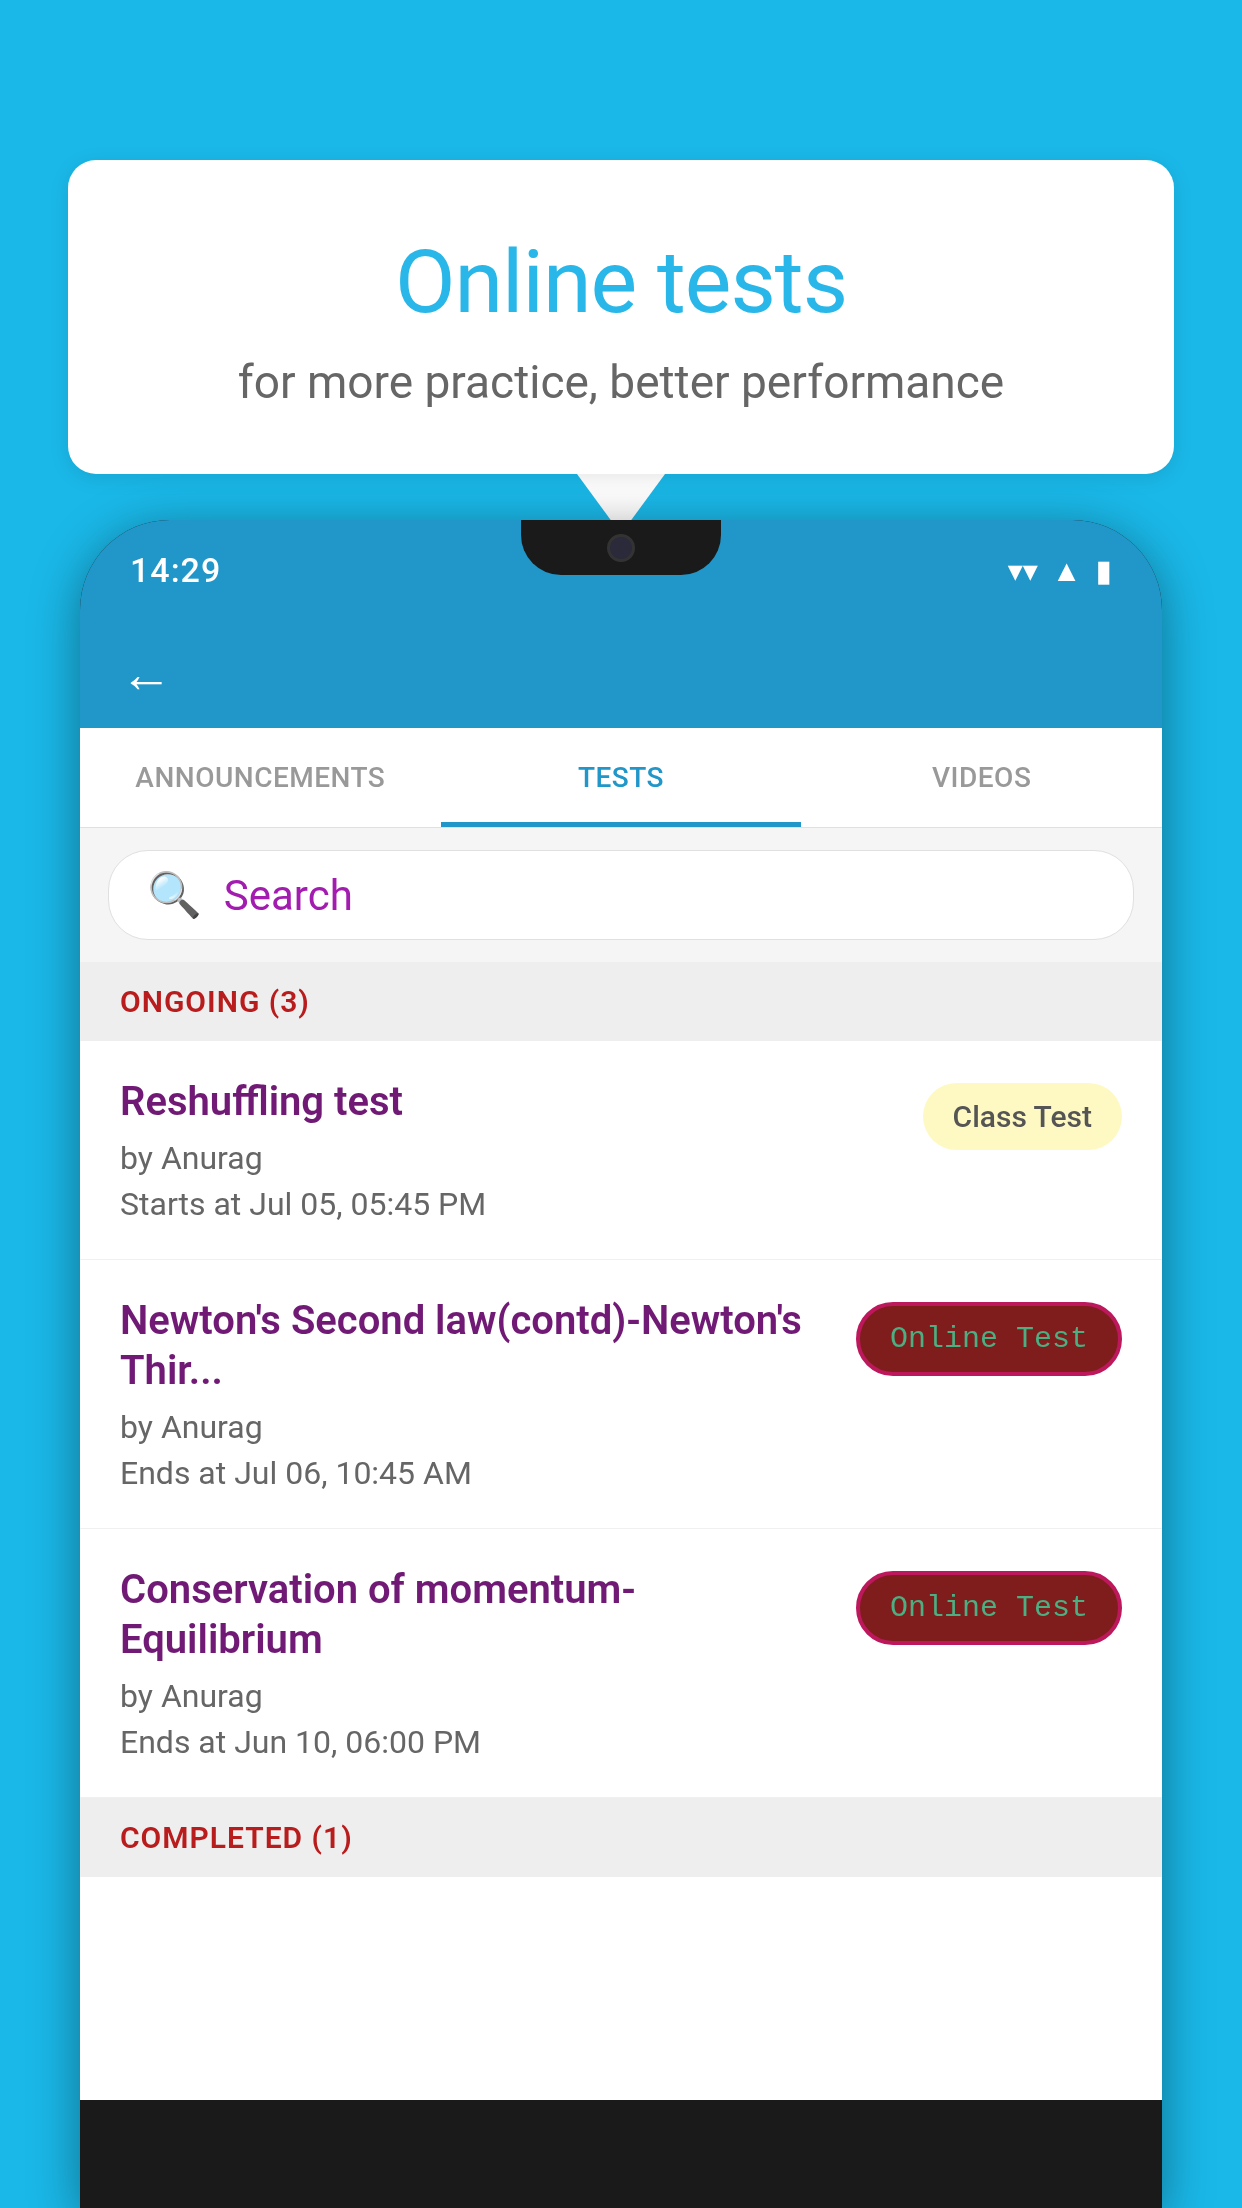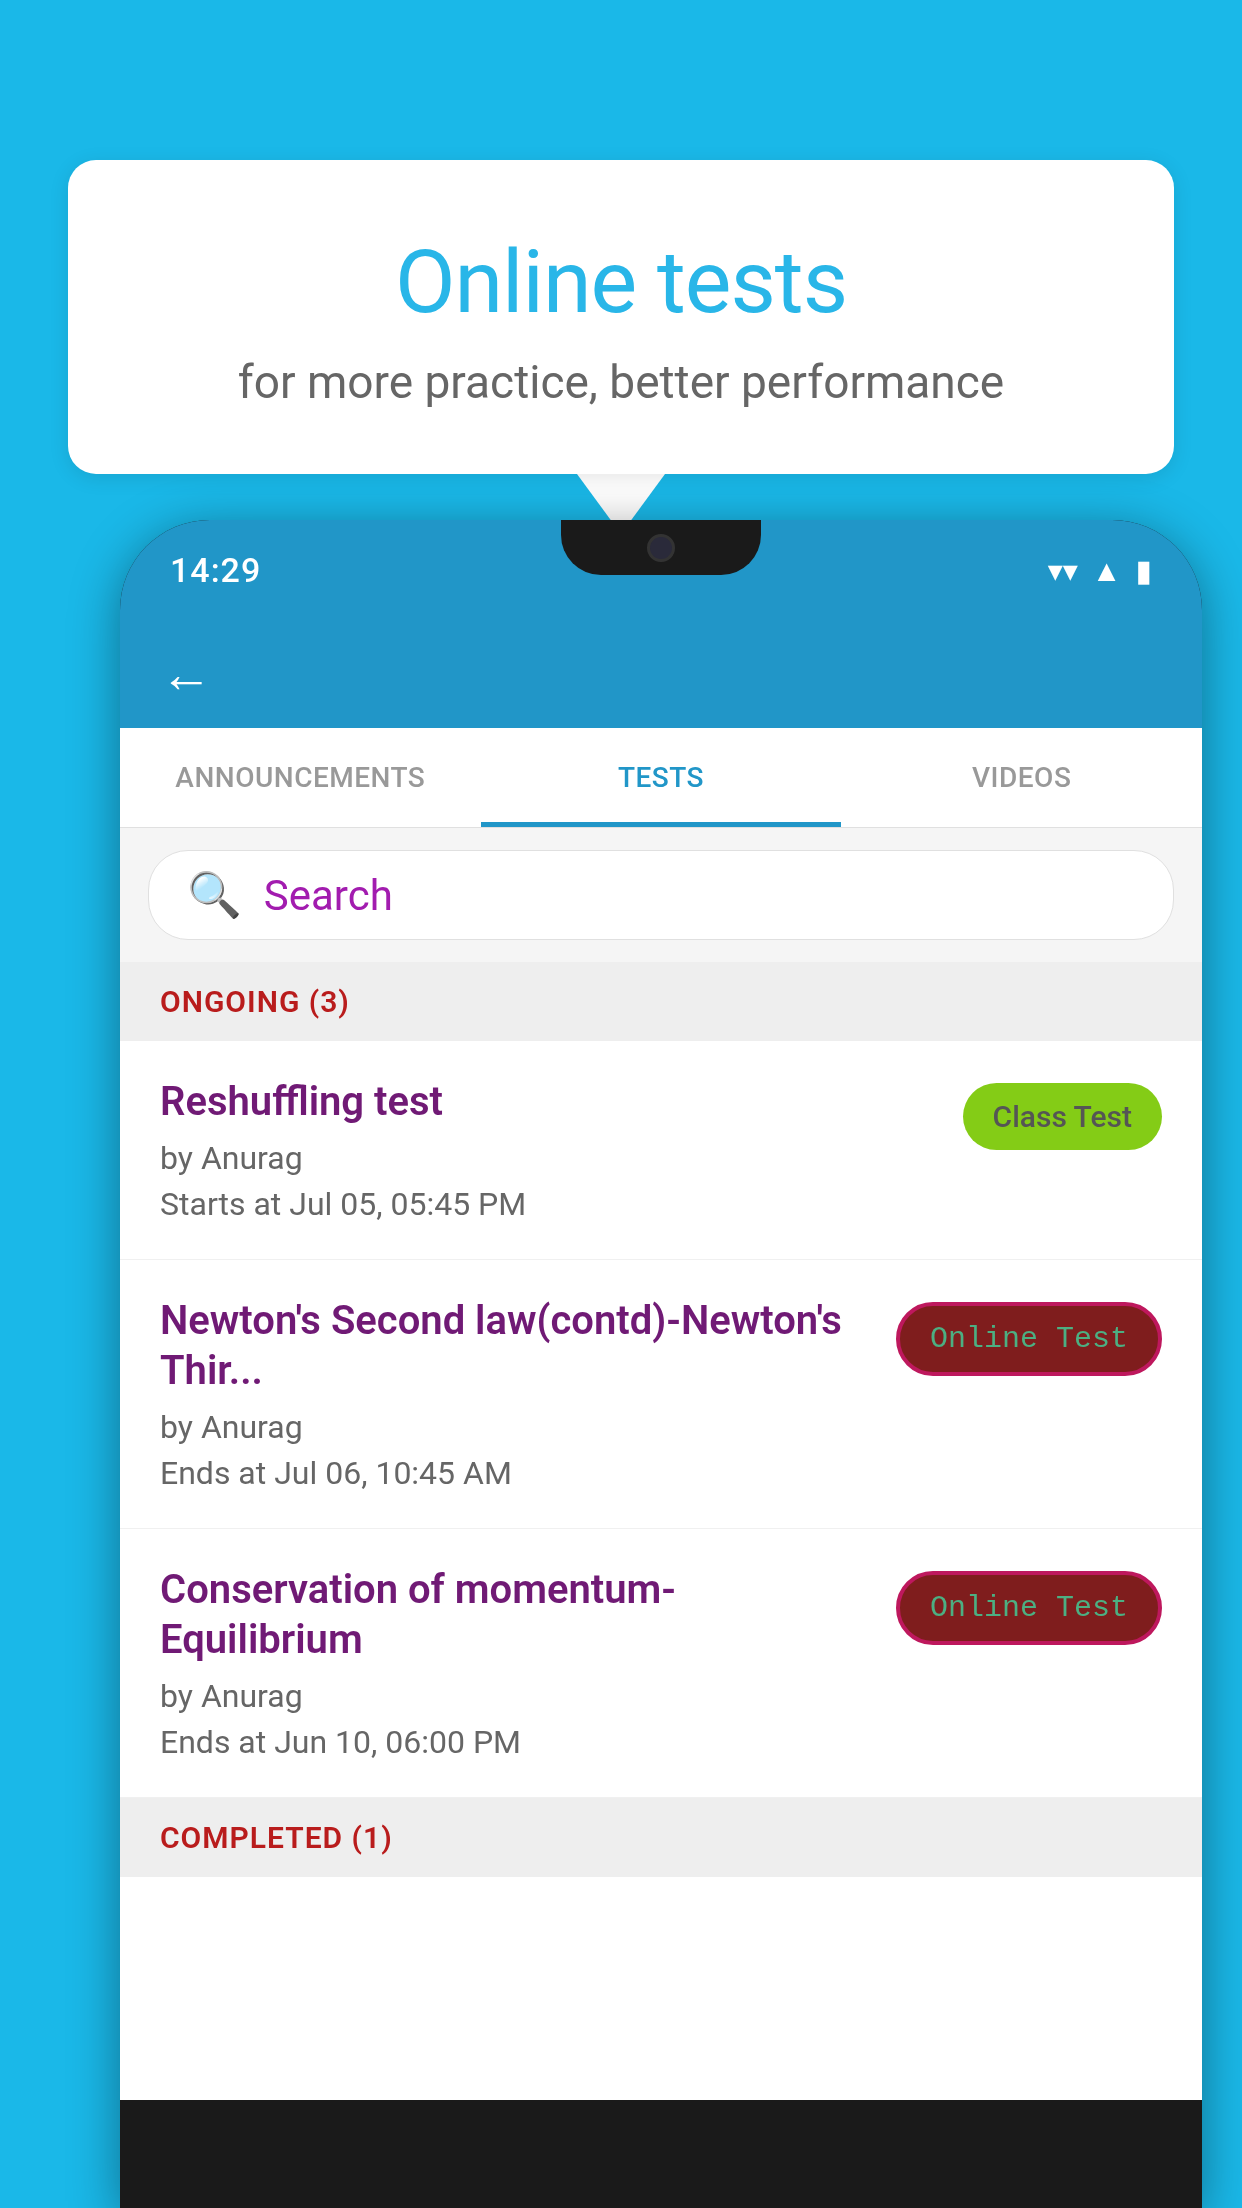--- a/index.html
+++ b/index.html
@@ -68,21 +68,20 @@
 
     .phone-frame {
       background: #1a1a1a;
       border-radius: 90px 90px 0 0;
       width: 100%;
       height: 100%;
       position: relative;
       padding: 0;
       box-shadow: 0 10px 50px rgba(0,0,0,0.4);
       overflow: hidden;
-      margin-left: 40px;
     }
 
     
     .phone-top-bar {
       background: #2196c8;
       height: 100px;
       display: flex;
       align-items: center;
       justify-content: space-between;
       padding: 0 50px;
@@ -275,21 +274,21 @@
       border-radius: 40px;
       padding: 16px 30px;
       font-size: 30px;
       font-weight: 500;
       height: fit-content;
       margin-top: 6px;
       white-space: nowrap;
     }
 
     .badge-class {
-      background: #84cc16;
+      background: #fef9c3;
       color: #555;
     }
 
     .badge-online {
       background: #7f1d1d;
       color: #4caf82;
       border: 4px solid #be185d;
       font-family: Liberation Mono, monospace;
     }
 

